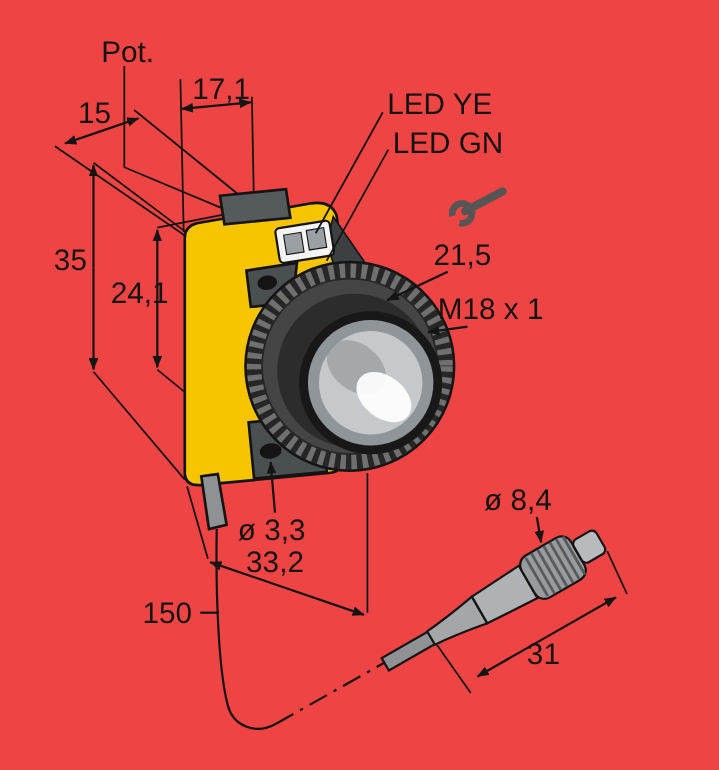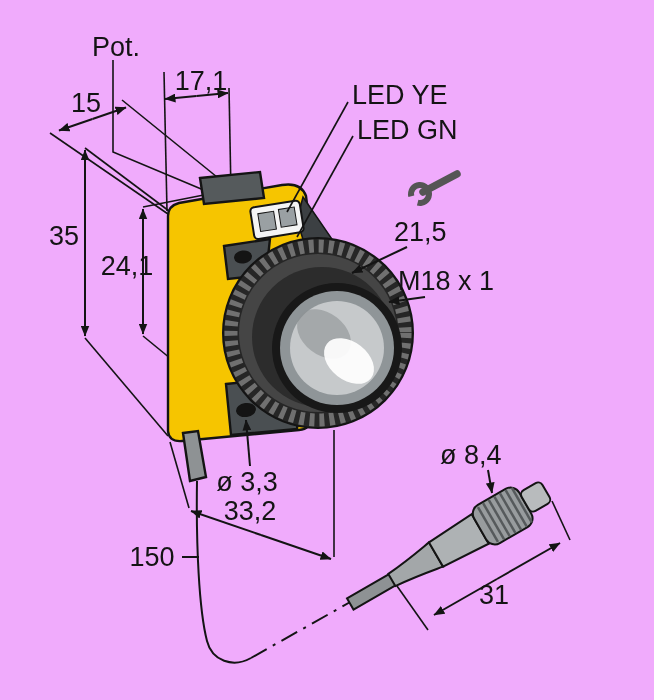--- a/index.html
+++ b/index.html
@@ -1,16 +1,16 @@
 <!DOCTYPE html>
 <html><head>
 <meta charset="utf-8">
 <style>
   html,body{margin:0;padding:0;background:#ffffff;}
-  .stage{width:654px;height:700px;background:#f0abfc;position:relative;overflow:hidden;}
+  .stage{width:654px;height:700px;background:#ef4444;position:relative;overflow:hidden;}
   svg{display:block;}
   .dim-text{font-family:"Liberation Sans",sans-serif;font-size:27px;fill:#141414;}
   .thin{stroke:#141414;stroke-width:1.6;fill:none;}
   .dimline{stroke:#141414;stroke-width:2;fill:none;}
   .outline{stroke:#141414;stroke-width:2.4;}
 </style>
 </head>
 <body>
 
 <div class="stage">

